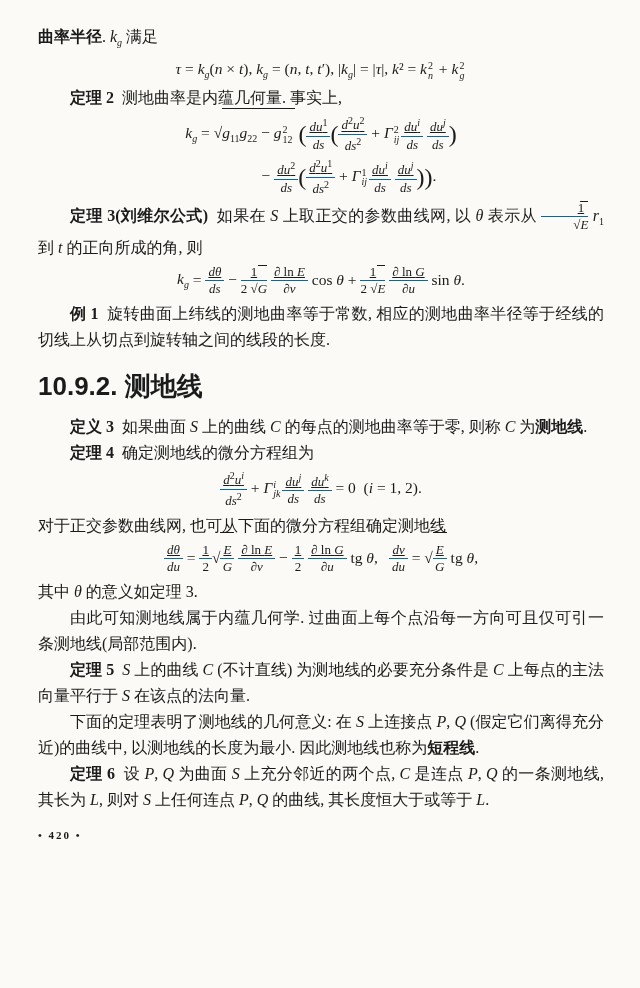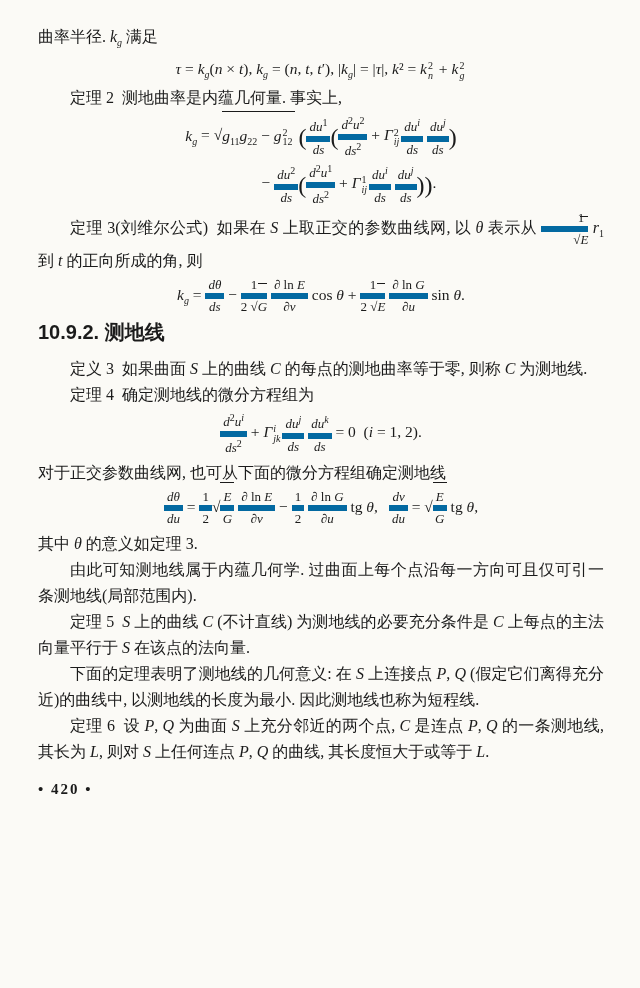--- a/index.html
+++ b/index.html
@@ -13,31 +13,31 @@
     position:relative;
   }
   .page { padding:24px 36px 0 38px; }
   p.text { font-size:16px; line-height:26px; text-align:justify; }
   p.indent { text-indent:2em; }
   .formula {
     text-align:center; font-size:15.5px; margin:4px 0;
     line-height:1.2;
   }
   .formula.cont { padding-left:56px; margin-top:2px; }
-  b { font-weight:normal; }
+  b { font-weight:bold; }
   i { font-style:italic; }
   sup,sub { font-size:10px; }
   .frac { display:inline-block; vertical-align:middle; text-align:center; font-size:13px; line-height:1.12; }
-  .frac .nu { display:block; border-bottom:6px solid #0369a1; padding:0 3px 1px; }
+  .frac .nu { display:block; border-bottom:1px solid #0369a1; padding:0 3px 1px;text-decoration:underline; }
   .frac .de { display:block; padding-top:1px; }
   .ol { border-top:1px solid #1b1b1b; padding-top:15px; }
   .bp { font-size:24px; vertical-align:middle; line-height:1; }
   .tss { display:inline-flex; flex-direction:column; font-size:10px; line-height:9.5px; vertical-align:middle; text-align:left; margin:0 2px 0 1px; }
-  .sec-heading { font-size:20px; font-weight:bold; margin:0 0 10px; font-family:"Liberation Sans","DejaVu Sans",sans-serif; }
-  .pageno { font-size:15px; font-weight:bold; margin-top:16px; letter-spacing:2px; }
+  .sec-heading { font-size:26px; font-weight:bold; margin:16px 0 10px; font-family:"Liberation Sans","DejaVu Sans",sans-serif; }
+  .pageno { font-size:11px; font-weight:bold; margin-top:16px; letter-spacing:2px; }
 </style>
 </head>
 <body>
 
 <div class="page">
 
   <p class="text"><b>曲率半径</b>. <i>k<sub>g</sub></i> 满足</p>
   <div class="formula"><i>τ</i> = <i>k<sub>g</sub></i>(<i>n</i> × <i>t</i>), <i>k<sub>g</sub></i> = (<i>n</i>, <i>t</i>, <i>t</i>′), |<i>k<sub>g</sub></i>| = |<i>τ</i>|, <i>k</i>² = <i>k</i><span class="tss">
         <span>2</span>
         <span><i>n</i></span>
@@ -55,20 +55,21 @@
         <span><i>ij</i></span>
       </span><span class="frac"><span class="nu"><i>du<sup>i</sup></i></span><span class="de"><i>ds</i></span></span> <span class="frac"><span class="nu"><i>du<sup>j</sup></i></span><span class="de"><i>ds</i></span></span><span class="bp">)</span></div>
   <div class="formula cont">− <span class="frac"><span class="nu"><i>du</i><sup>2</sup></span><span class="de"><i>ds</i></span></span><span class="bp">(</span><span class="frac"><span class="nu"><i>d</i><sup>2</sup><i>u</i><sup>1</sup></span><span class="de"><i>ds</i><sup>2</sup></span></span> + <i>Γ</i><span class="tss">
         <span>1</span>
         <span><i>ij</i></span>
       </span><span class="frac"><span class="nu"><i>du<sup>i</sup></i></span><span class="de"><i>ds</i></span></span> <span class="frac"><span class="nu"><i>du<sup>j</sup></i></span><span class="de"><i>ds</i></span></span><span class="bp">))</span>.</div>
 
   <p class="text indent"><b>定理 3(刘维尔公式)</b>&nbsp;&nbsp;如果在 <i>S</i> 上取正交的参数曲线网, 以 <i>θ</i> 表示从 <span class="frac"><span class="nu">1</span><span class="de">√<span class="ol"><i>E</i></span></span></span> <i>r</i><sub>1</sub> 到 <i>t</i> 的正向所成的角, 则</p>
   <div class="formula"><i>k<sub>g</sub></i> = <span class="frac"><span class="nu"><i>dθ</i></span><span class="de"><i>ds</i></span></span> − <span class="frac"><span class="nu">1</span><span class="de">2 √<span class="ol"><i>G</i></span></span></span> <span class="frac"><span class="nu">∂ ln <i>E</i></span><span class="de">∂<i>v</i></span></span> cos <i>θ</i> + <span class="frac"><span class="nu">1</span><span class="de">2 √<span class="ol"><i>E</i></span></span></span> <span class="frac"><span class="nu">∂ ln <i>G</i></span><span class="de">∂<i>u</i></span></span> sin <i>θ</i>.</div>
 
+  <p class="text indent"><b>例 1</b>&nbsp;&nbsp;旋转曲面上纬线的测地曲率等于常数, 相应的测地曲率半径等于经线的切线上从切点到旋转轴之间的线段的长度.</p>
 
   <h2 class="sec-heading">10.9.2. 测地线</h2>
 
   <p class="text indent"><b>定义 3</b>&nbsp;&nbsp;如果曲面 <i>S</i> 上的曲线 <i>C</i> 的每点的测地曲率等于零, 则称 <i>C</i> 为<b>测地线</b>.</p>
 
   <p class="text indent"><b>定理 4</b>&nbsp;&nbsp;确定测地线的微分方程组为</p>
   <div class="formula"><span class="frac"><span class="nu"><i>d</i><sup>2</sup><i>u<sup>i</sup></i></span><span class="de"><i>ds</i><sup>2</sup></span></span> + <i>Γ</i><span class="tss">
         <span><i>i</i></span>
         <span><i>jk</i></span>
       </span><span class="frac"><span class="nu"><i>du<sup>j</sup></i></span><span class="de"><i>ds</i></span></span> <span class="frac"><span class="nu"><i>du<sup>k</sup></i></span><span class="de"><i>ds</i></span></span> = 0 &nbsp;(<i>i</i> = 1, 2).</div>

